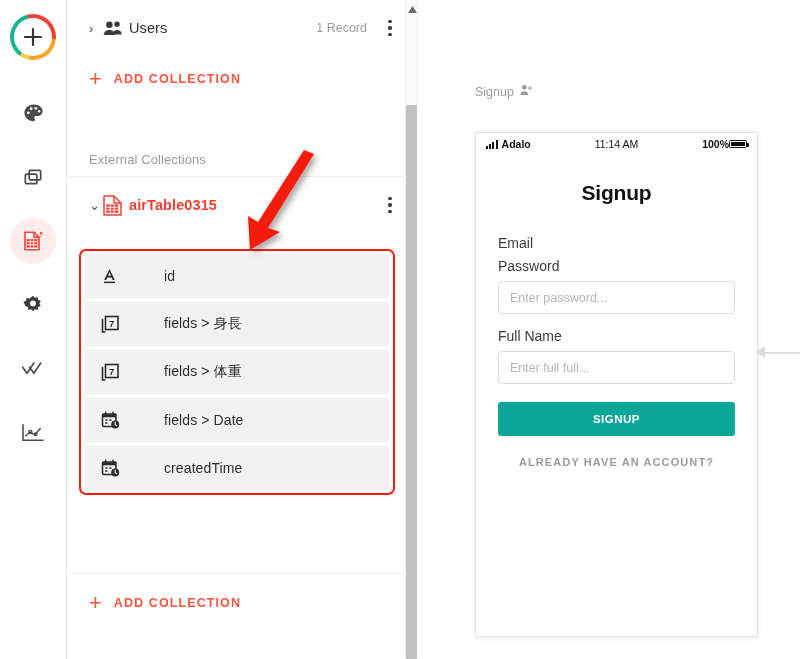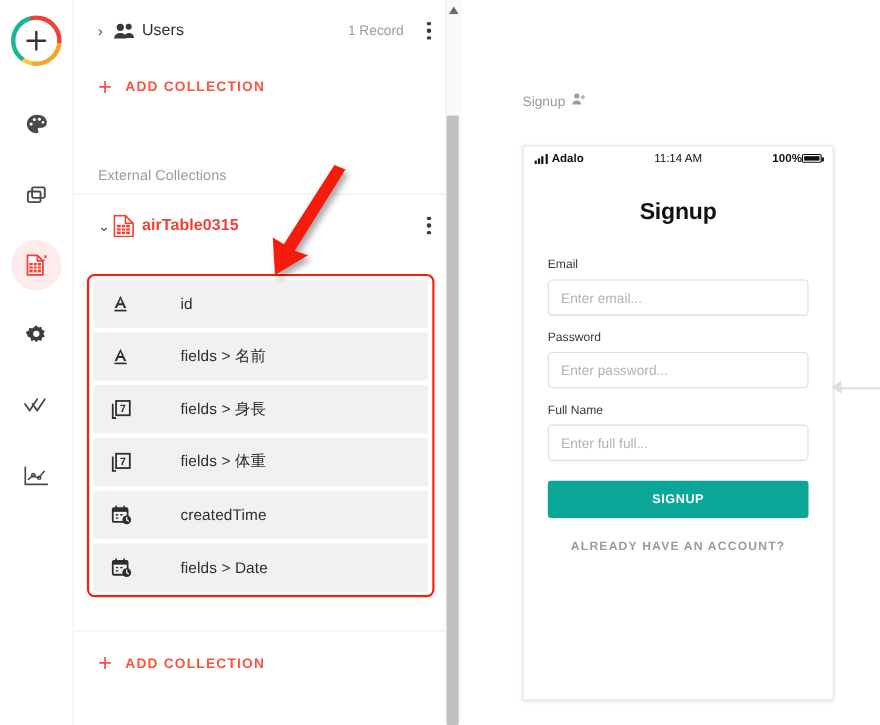--- a/index.html
+++ b/index.html
@@ -126,21 +126,21 @@
   .bars i { width: 2px; background: #111; display: block; }
   .battery { width: 18px; height: 8px; border: 1px solid #111; border-radius: 1.5px; padding: 1px; position: relative; }
   .battery::after { content: ""; position: absolute; right: -3px; top: 2px; width: 2px; height: 4px; background: #111; border-radius: 0 1px 1px 0; }
   .battery i { display: block; height: 100%; width: 100%; background: #111; }
 
   .phone-title {
     text-align: center; font-size: 21px; font-weight: 700; color: #111;
     margin-top: 26px; letter-spacing: -0.2px;
   }
   .form { padding: 0 22px; margin-top: 30px; }
-  .field-label-sm { font-size: 11px; color: #3a3a3a; margin-bottom: 7px; }
+  .field-label-sm { font-size: 14px; color: #3a3a3a; margin-bottom: 7px; }
   .input {
     height: 33px; border: 1px solid #dcdcdc; border-radius: 4px;
     display: flex; align-items: center; padding: 0 11px;
     font-size: 12.5px; color: #b3b3b3; background: #fff; margin-bottom: 14px;
   }
   .btn-primary {
     margin: 18px 0 0 0; height: 34px; background: #0aa697; border-radius: 3px;
     display: flex; align-items: center; justify-content: center;
     color: #fff; font-size: 11.5px; font-weight: 600; letter-spacing: .5px; cursor: pointer;
   }
@@ -283,29 +283,20 @@
       <div class="field-row">
         <span class="field-icon">
           <svg width="17" height="18" viewBox="0 0 17 18">
             <path d="M8.5 2 3.2 13.1h2.1l1.2-2.7h4l1.2 2.7h2.1L8.5 2zm0 2.9 1.4 3.8H7.1L8.5 4.9z" fill="#2d2d2d"></path>
             <rect x="3" y="14.6" width="11" height="1.5" fill="#2d2d2d"></rect>
           </svg>
         </span>
         <span class="field-label">id</span>
       </div>
 
-      <div class="field-row">
-        <span class="field-icon">
-          <svg width="17" height="18" viewBox="0 0 17 18">
-            <path d="M8.5 2 3.2 13.1h2.1l1.2-2.7h4l1.2 2.7h2.1L8.5 2zm0 2.9 1.4 3.8H7.1L8.5 4.9z" fill="#2d2d2d"></path>
-            <rect x="3" y="14.6" width="11" height="1.5" fill="#2d2d2d"></rect>
-          </svg>
-        </span>
-        <span class="field-label">fields &gt; 名前</span>
-      </div>
 
       <div class="field-row">
         <span class="field-icon">
           <svg width="19" height="19" viewBox="0 0 19 19">
             <path d="M1.5 4v13h3" fill="none" stroke="#2d2d2d" stroke-width="1.6"></path>
             <rect x="4.5" y="1.5" width="12.5" height="13" fill="none" stroke="#2d2d2d" stroke-width="1.6"></rect>
             <text x="10.7" y="11.6" font-size="9.5" font-family="'Liberation Sans',sans-serif" font-weight="700" fill="#2d2d2d" text-anchor="middle">7</text>
           </svg>
         </span>
         <span class="field-label">fields &gt; 身長</span>
@@ -326,35 +317,35 @@
         <span class="field-icon">
           <svg width="19" height="19" viewBox="0 0 19 19">
             <rect x="1.5" y="3" width="13.5" height="12.5" rx="1.2" fill="none" stroke="#2d2d2d" stroke-width="1.6"></rect>
             <rect x="1.5" y="3" width="13.5" height="3.3" fill="#2d2d2d"></rect>
             <path d="M4.6 1.2v3M11.9 1.2v3" stroke="#2d2d2d" stroke-width="1.5" stroke-linecap="round"></path>
             <path d="M4.3 9h2.2M8.3 9h2.2M4.3 12h2.2" stroke="#2d2d2d" stroke-width="1.3"></path>
             <circle cx="14.2" cy="13.6" r="4" fill="#2d2d2d"></circle>
             <path d="M14.2 11.3v2.4l1.5 1" stroke="#fff" stroke-width="1.1" fill="none" stroke-linecap="round"></path>
           </svg>
         </span>
-        <span class="field-label">createdTime</span>
+        <span class="field-label">fields &gt; Date</span>
       </div>
 
       <div class="field-row">
         <span class="field-icon">
           <svg width="19" height="19" viewBox="0 0 19 19">
             <rect x="1.5" y="3" width="13.5" height="12.5" rx="1.2" fill="none" stroke="#2d2d2d" stroke-width="1.6"></rect>
             <rect x="1.5" y="3" width="13.5" height="3.3" fill="#2d2d2d"></rect>
             <path d="M4.6 1.2v3M11.9 1.2v3" stroke="#2d2d2d" stroke-width="1.5" stroke-linecap="round"></path>
             <path d="M4.3 9h2.2M8.3 9h2.2M4.3 12h2.2" stroke="#2d2d2d" stroke-width="1.3"></path>
             <circle cx="14.2" cy="13.6" r="4" fill="#2d2d2d"></circle>
             <path d="M14.2 11.3v2.4l1.5 1" stroke="#fff" stroke-width="1.1" fill="none" stroke-linecap="round"></path>
           </svg>
         </span>
-        <span class="field-label">fields &gt; Date</span>
+        <span class="field-label">createdTime</span>
       </div>
     </div>
 
     <div class="divider" style="position:absolute;top:573px;left:0;width:348px;"></div>
     <div class="add-collection" style="position:absolute;top:580px;left:0;width:348px;">
       <span class="pl">+</span>
       <span class="lbl">ADD COLLECTION</span>
     </div>
   </div>
 
@@ -396,21 +387,20 @@
           <span class="battery">
               <i></i>
             </span>
         </span>
       </div>
 
       <div class="phone-title">Signup</div>
 
       <div class="form">
         <div class="field-label-sm">Email</div>
-        <div class="input">Enter email...</div>
 
         <div class="field-label-sm">Password</div>
         <div class="input">Enter password...</div>
 
         <div class="field-label-sm">Full Name</div>
         <div class="input">Enter full full...</div>
 
         <div class="btn-primary">SIGNUP</div>
         <div class="alt-link">ALREADY HAVE AN ACCOUNT?</div>
       </div>

